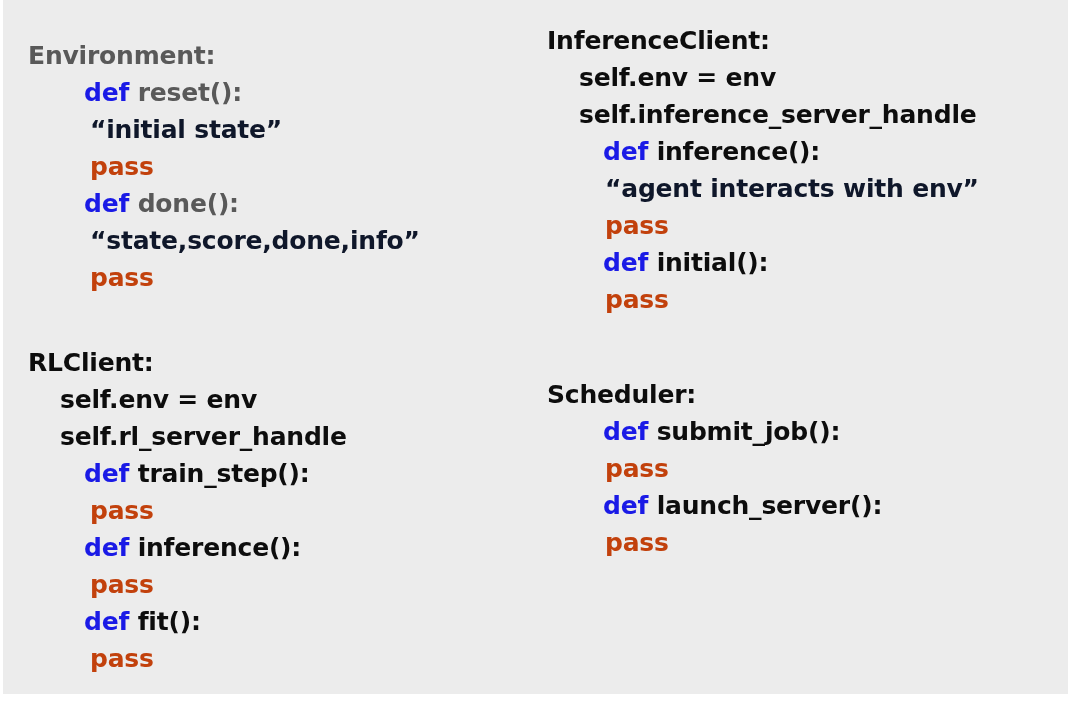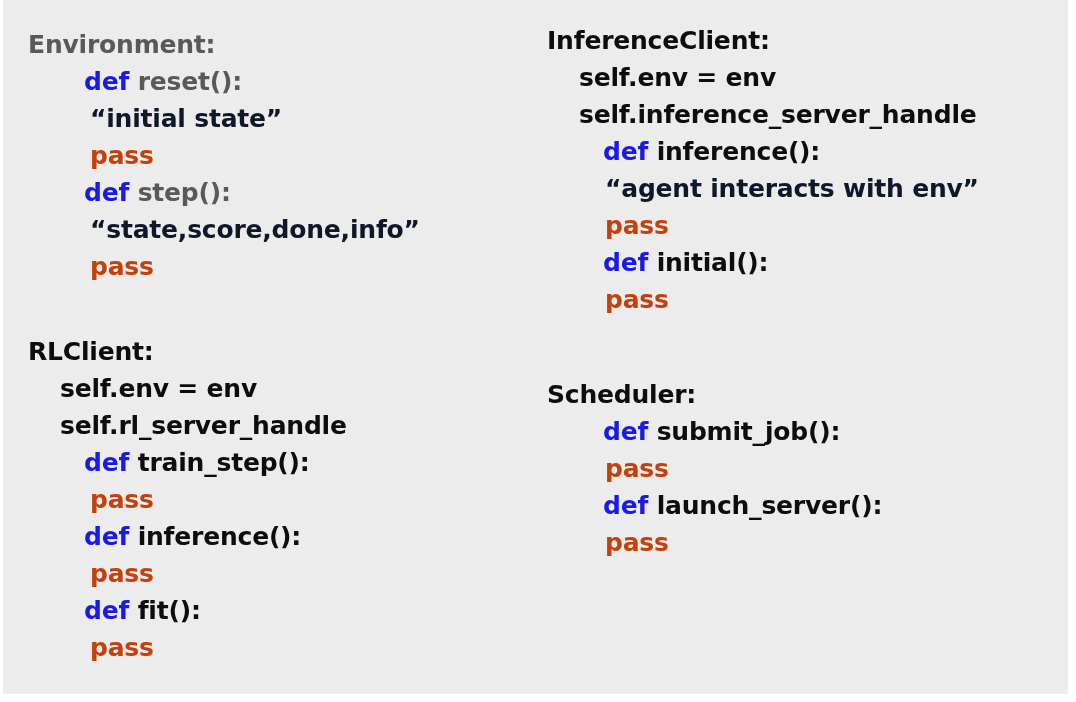--- a/index.html
+++ b/index.html
@@ -55,27 +55,27 @@
   .c-blue  { color: #c2410c; }
   .c-green { color: #0f172a; }
 
   .kw { color: #1a1ae6; margin-left: 24px; }
   .gap-md { height: 34px; }
 </style>
 </head>
 <body>
 
 <div id="slide">
-  <div class="column" id="col-left" style="padding-top: 26px;">
+  <div class="column" id="col-left" style="padding-top: 37px;">
       <div class="block">
         <div class="code-line ind0 c-grey">Environment:</div>
         <div class="code-line ind1"><span class="kw">def </span><span class="c-grey">reset():</span></div>
         <div class="code-line ind2"><span class="c-green">“initial state”</span></div>
         <div class="code-line ind2"><span class="c-blue">pass</span></div>
-        <div class="code-line ind1"><span class="kw">def </span><span class="c-grey">step():</span></div>
+        <div class="code-line ind1"><span class="kw">def </span><span class="c-grey">done():</span></div>
         <div class="code-line ind2"><span class="c-green">“state,score,done,info”</span></div>
         <div class="code-line ind2"><span class="c-blue">pass</span></div>
       </div>
       <div class="gap-md"></div>
       <div class="block" style="margin-top: 14px;">
         <div class="code-line ind0 c-black">RLClient:</div>
         <div class="code-line ind1"><span class="c-black">self.env = env</span></div>
         <div class="code-line ind1"><span class="c-black">self.rl_server_handle</span></div>
         <div class="code-line ind1"><span class="kw">def </span><span class="c-black">train_step():</span></div>
         <div class="code-line ind2"><span class="c-blue">pass</span></div>

